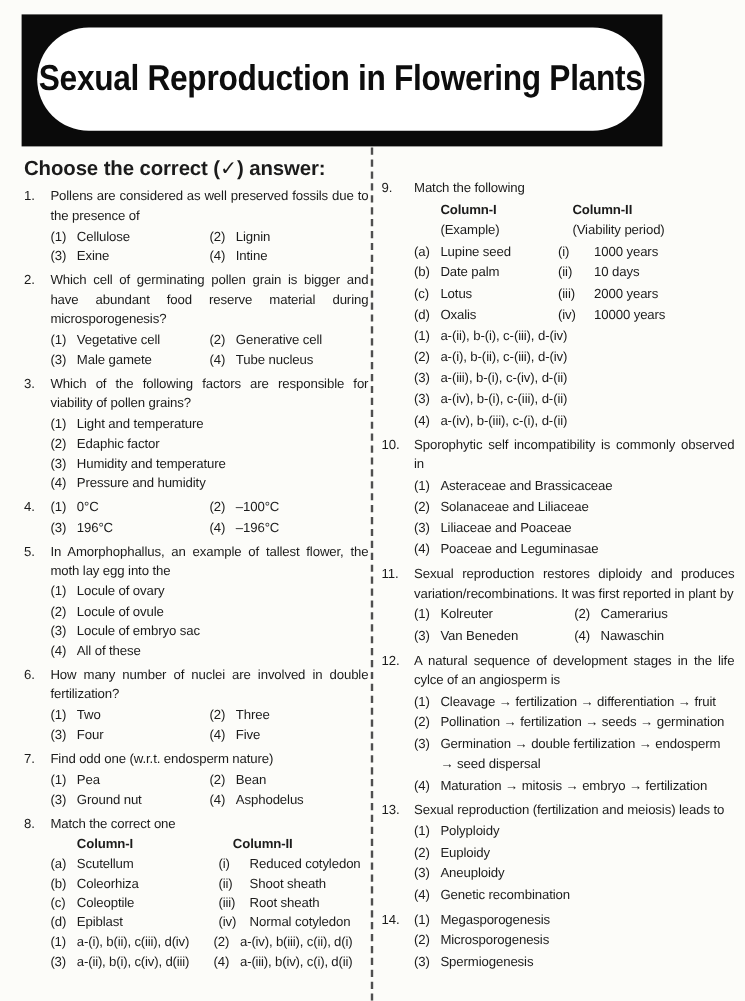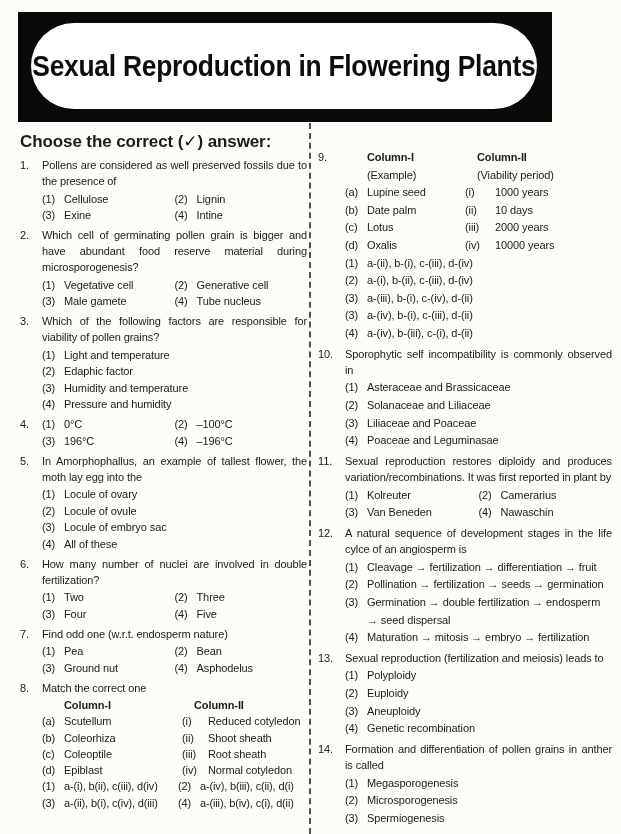--- a/index.html
+++ b/index.html
@@ -301,20 +301,21 @@
           </div>
         </div>
       </div>
     </div>
   </div>
 
 <div class="col col-right">
     <div class="q">
       <div class="qnum">9.</div>
       <div class="qbody">
+        <div class="qtext">Match the following</div>
         <div class="match">
           <div class="mrow mhead">
             <span class="mc2">Column-I</span>
             <span class="mc34">Column-II</span>
           </div>
           <div class="mrow msub">
             <span class="mc2">(Example)</span>
             <span class="mc34">(Viability period)</span>
           </div>
           <div class="mrow">
@@ -458,21 +459,20 @@
           <div class="opt">
             <span class="olab">(4)</span>
             <span class="otext">Genetic recombination</span>
           </div>
         </div>
       </div>
     </div>
     <div class="q">
       <div class="qnum">14.</div>
       <div class="qbody">
-        <div class="qtext">Formation and differentiation of pollen grains in anther is called</div>
         <div class="opts cols1">
           <div class="opt">
             <span class="olab">(1)</span>
             <span class="otext">Megasporogenesis</span>
           </div>
           <div class="opt">
             <span class="olab">(2)</span>
             <span class="otext">Microsporogenesis</span>
           </div>
           <div class="opt">

